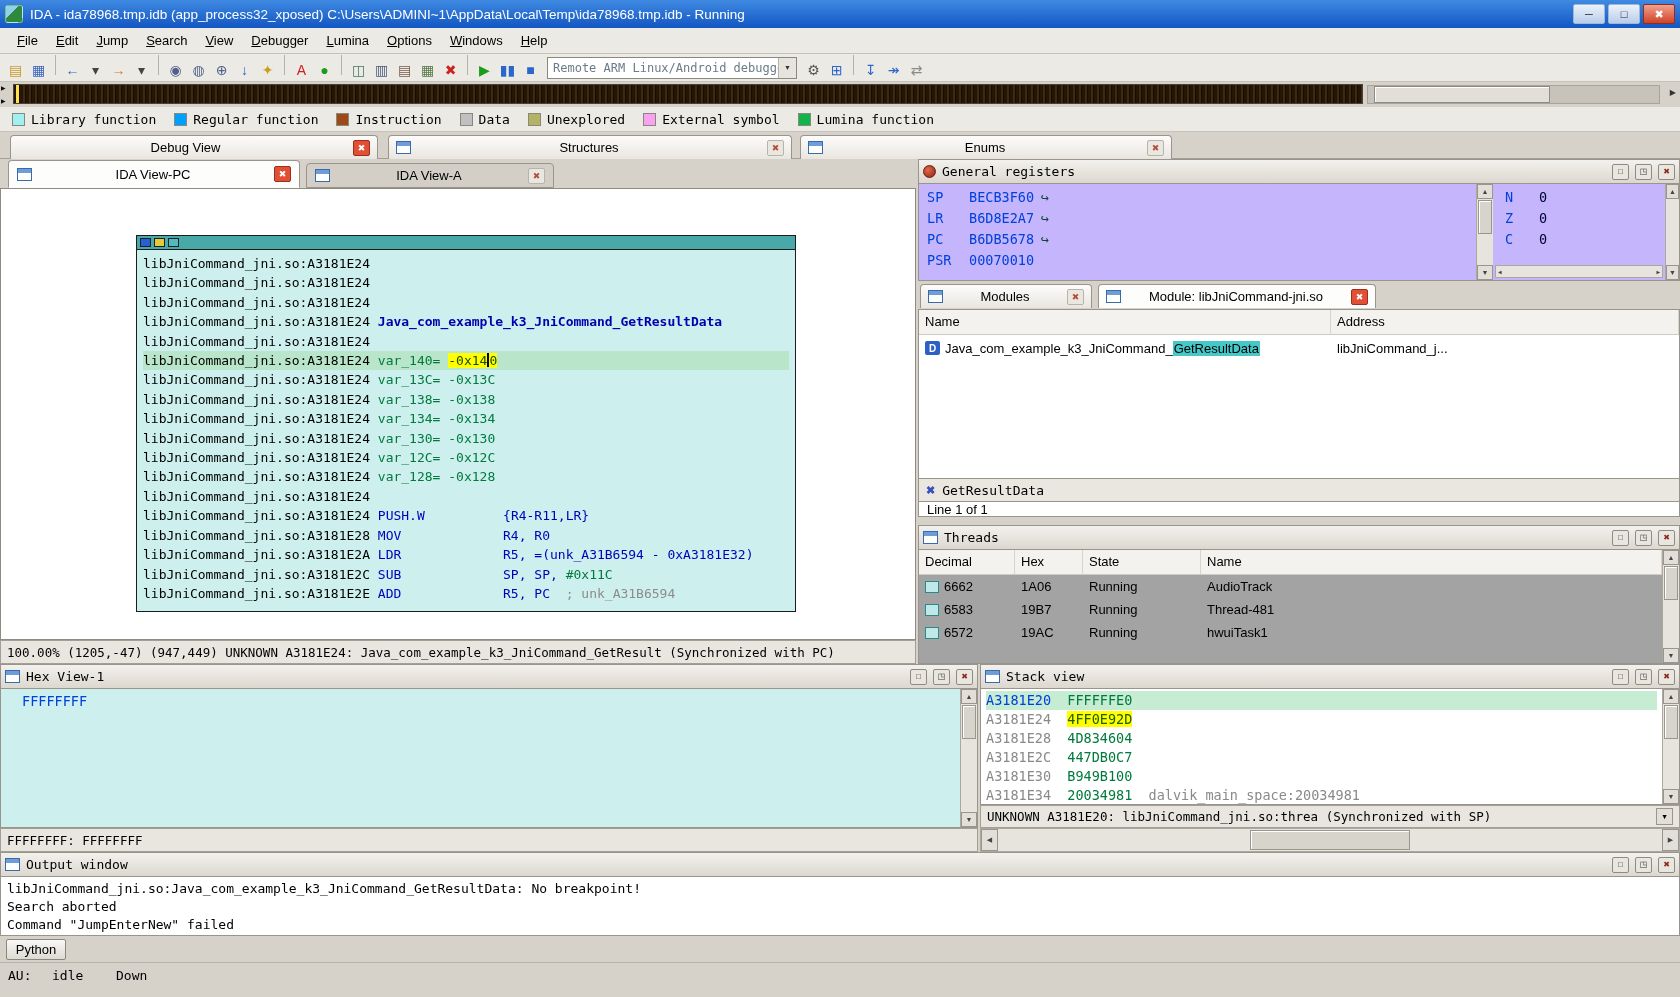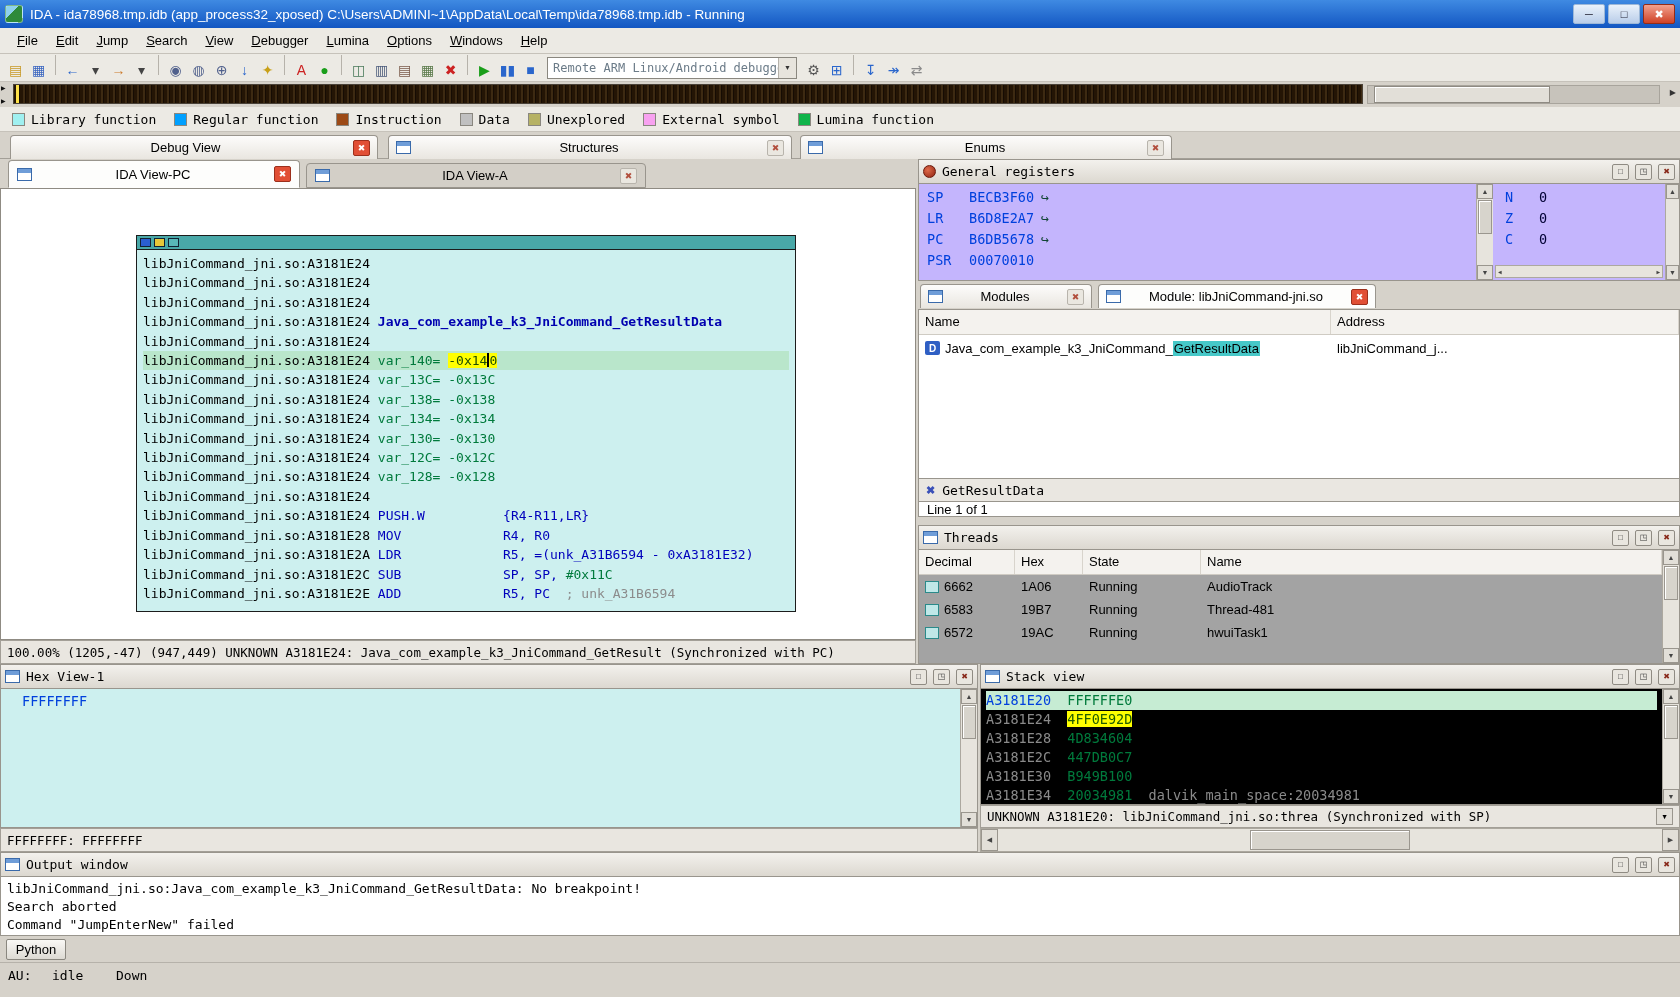--- a/index.html
+++ b/index.html
@@ -77,21 +77,21 @@
 
   
   #main-left{position:absolute;left:0;top:159px;width:916px;height:505px;}
   #main-left .tabs{position:relative;height:29px;}
   .vtab{position:absolute;display:flex;align-items:center;gap:6px;padding:0 8px;
     border:1px solid #99958d;border-radius:4px 4px 0 0;}
   .vtab.active{top:1px;height:28px;background:#fdfdfc;z-index:2;border-bottom:1px solid #fdfdfc;}
   .vtab.inactive{top:4px;height:25px;background:#d3cfc7;}
   .vtab .lbl{flex:1;text-align:center;}
   #vtab-pc{left:8px;width:292px;}
-  #vtab-a{left:306px;width:340px;}
+  #vtab-a{left:306px;width:248px;}
   #disasm-content{position:absolute;left:0;top:29px;right:0;bottom:24px;background:#fff;
     border:1px solid #8f8b83;overflow:hidden;}
   #node{position:absolute;left:135px;top:46px;width:660px;border:1px solid #1c1c1c;background:#cdf0ef;}
   #node-header{height:14px;background:#49a8a8;border-bottom:1px solid #1c1c1c;display:flex;gap:3px;
     align-items:center;padding:0 3px;}
   #node-header .nh{width:11px;height:9px;border:1px solid #123;}
   #node-body{padding:4px 6px 8px 6px;font:13px/19.4px "DejaVu Sans Mono",monospace;}
   .gen-line{white-space:pre;}
   #node-body .gen-line.sel{background:#b9e6cb;}
   .c-addr{color:#000;}
@@ -158,21 +158,21 @@
   .th-row{display:flex;height:23px;align-items:center;}
   .tc{padding:0 6px;display:flex;align-items:center;gap:5px;white-space:nowrap;}
   .th-icon{width:14px;height:12px;background:#bfe8e8;border:1px solid #2a8a8a;display:inline-block;flex:none;}
 
   
   #bottom-left{position:absolute;left:0;top:664px;width:978px;height:188px;}
   #hex-content{position:absolute;left:0;top:25px;right:0;bottom:24px;background:#cdf0ef;border:1px solid #99958d;
     border-top:none;display:flex;}
   #hex-text{flex:1;padding:3px 21px;font:13.5px/19px "DejaVu Sans Mono",monospace;color:#0040dd;}
   #bottom-right{position:absolute;left:980px;top:664px;right:0;height:188px;}
-  #stack-rows-wrap{position:absolute;left:0;top:25px;right:0;height:116px;background:#000000;border:1px solid #99958d;
+  #stack-rows-wrap{position:absolute;left:0;top:25px;right:0;height:116px;background:#ffffff;border:1px solid #99958d;
     border-top:none;display:flex;}
   #stack-rows{flex:1;padding:2px 5px;font:13.5px/19px "DejaVu Sans Mono",monospace;}
   #stack-rows .gen-line.sel{background:#c6ecd3;}
   .c-saddr{color:#8a8a8a;}
   .c-saddrsel{color:#0040dd;}
   .c-snum{color:#007a3c;}
   .c-snumhl{color:#205d00;background:#ffff00;}
   .c-scom{color:#8a8a8a;}
   #stack-status{position:absolute;left:0;top:141px;right:0;height:23px;}
   #stack-status .combo-drop{margin-left:auto;width:17px;height:17px;border:1px solid #9a968e;background:#e2dfd8;

